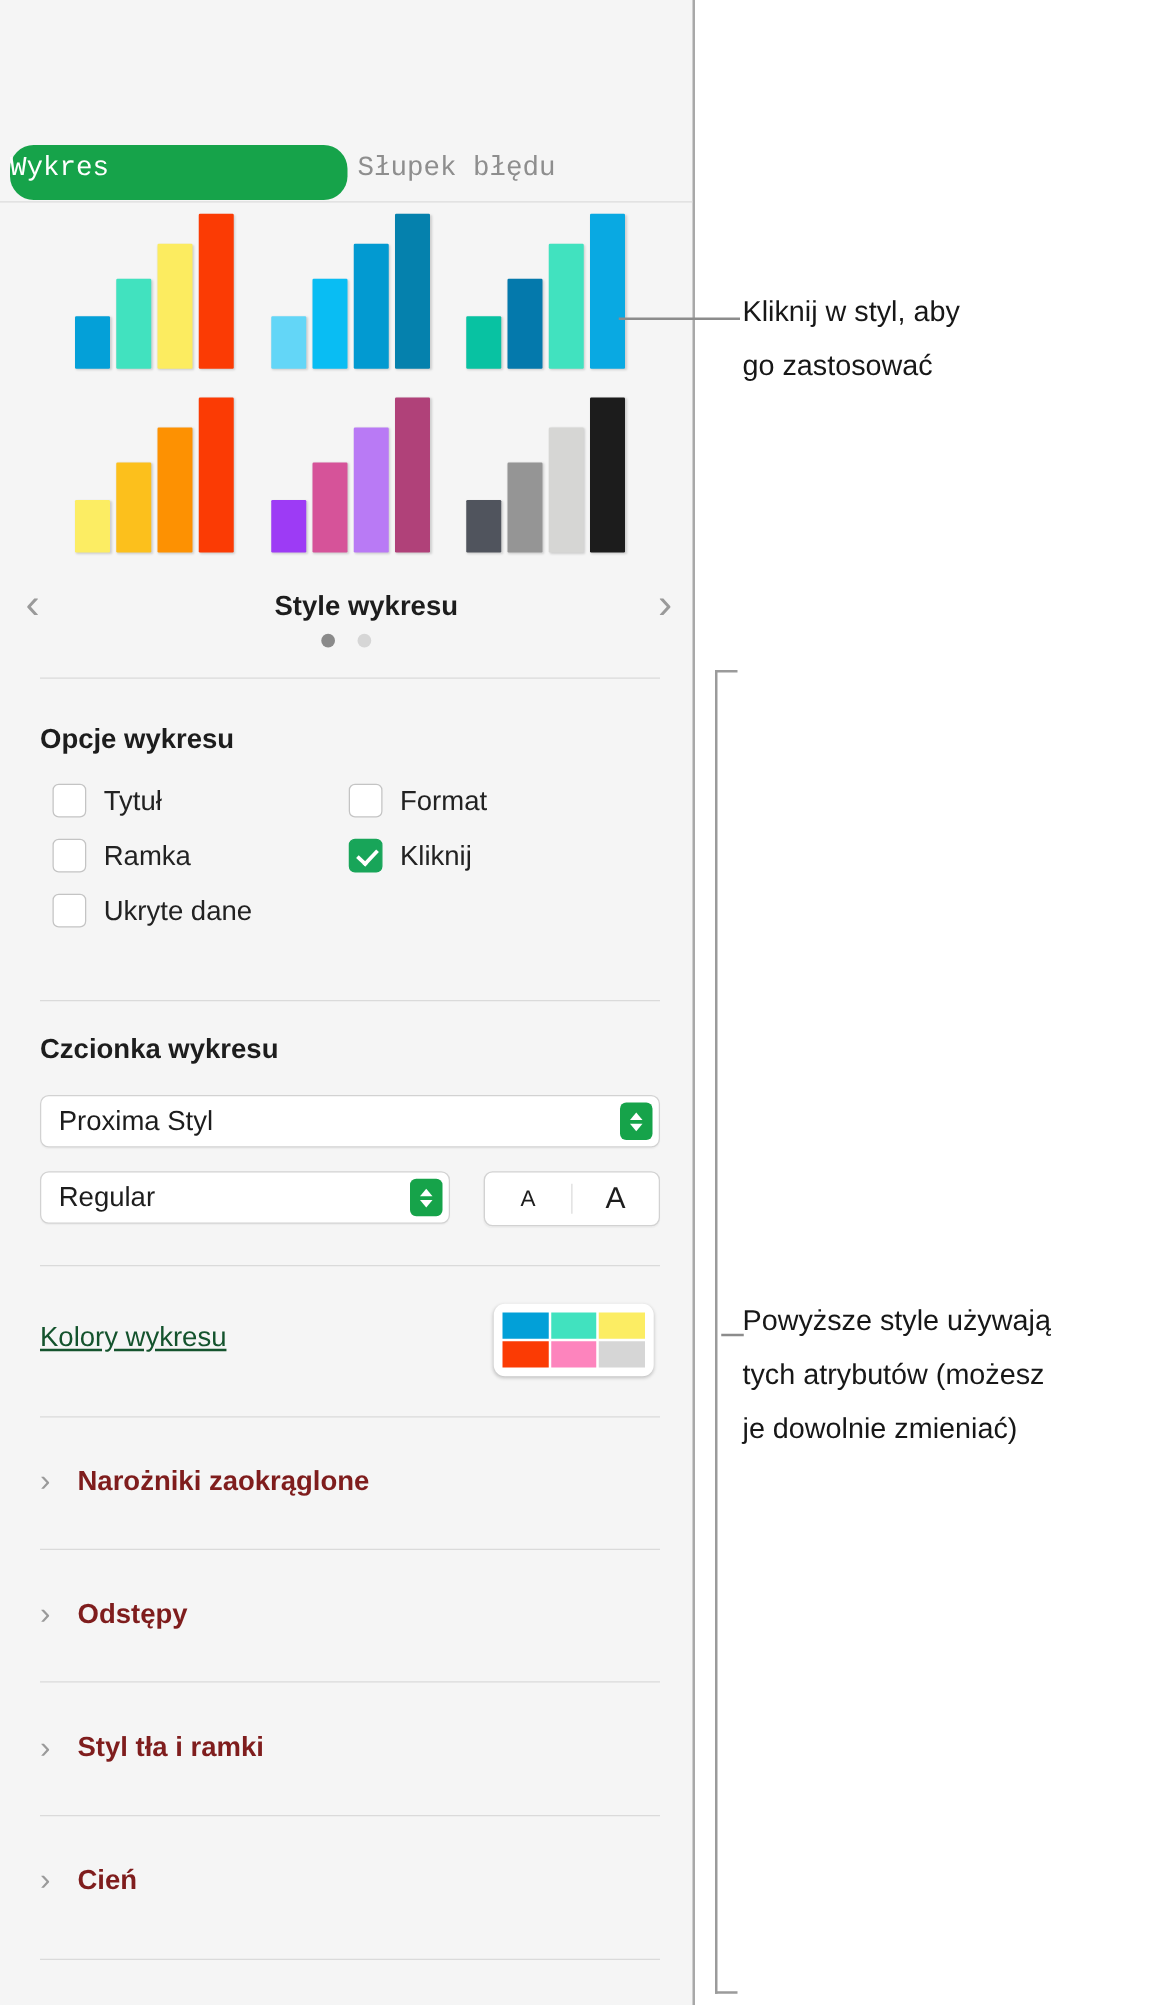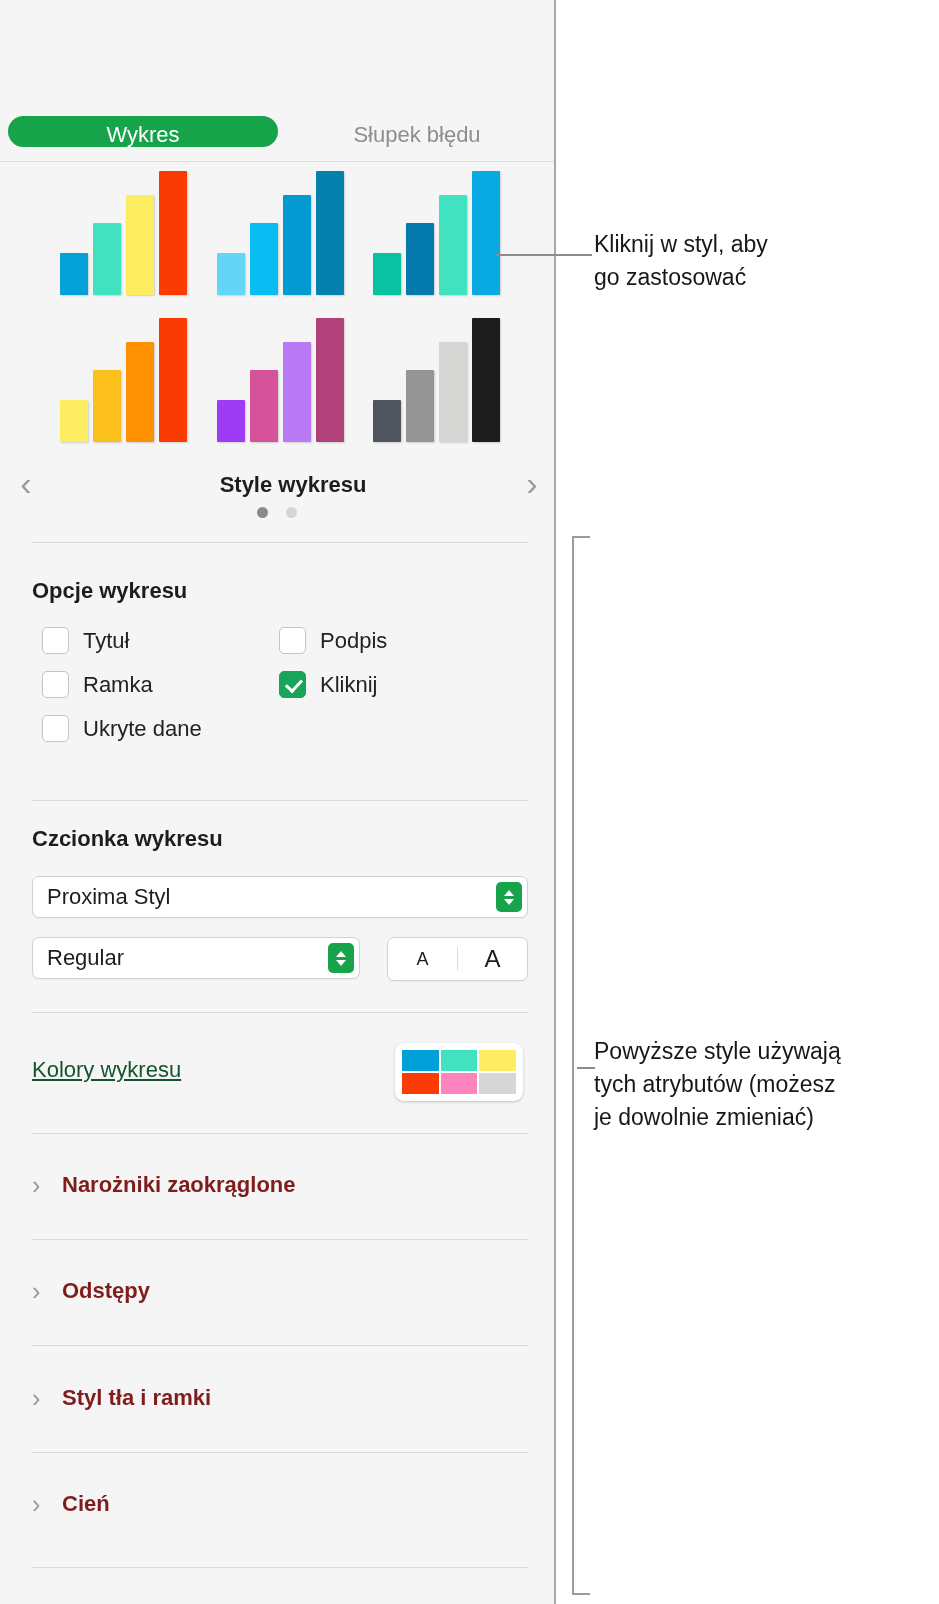--- a/index.html
+++ b/index.html
@@ -65,26 +65,27 @@
   #tabs {
     position: absolute;
     left: 0; top: 108px;
     width: 554px; height: 54px;
     border-bottom: 1px solid #dcdcdc;
     box-sizing: border-box;
   }
   .tab {
     position: absolute;
     top: 8px;
-    height: 31px;
+    height: 44px;
     line-height: 38px;
-    text-align: center;
+    text-align: left;
     font-size: 22px;
     border-radius: 19px;
     cursor: default;
+    font-family: Liberation Mono, monospace;
   }
   .tab.selected {
     background: #1db954;
     background: #16a34a;
     color: #ffffff;
   }
   .tab.unselected { color: #8e8e8e; }
   #tab-chart { left: 8px; width: 270px; }
   #tab-error { left: 286px; width: 262px; }
 
@@ -313,21 +314,21 @@
     font-size: 22px;
     font-weight: bold;
     color: #7f1d1d;
   }
 
   
   .anno-text {
     position: absolute;
     font-size: 23px;
     color: #171717;
-    line-height: 33px;
+    line-height: 43px;
     white-space: pre-line;
   }
   .leader {
     position: absolute;
     background: #8c8c8c;
   }
   .bracket {
     position: absolute;
     border: 2px solid #9b9b9b;
     border-right: none;
@@ -400,21 +401,21 @@
   <div class="sep" style="top:542px"></div>
 
   <div class="section-title" style="top:578px">Opcje wykresu</div>
 
   <div class="cb-row" style="left:42px; top:627px">
     <span class="cbox"></span>
     <span class="cb-label">Tytuł</span>
   </div>
   <div class="cb-row" style="left:279px; top:627px">
     <span class="cbox"></span>
-    <span class="cb-label">Podpis</span>
+    <span class="cb-label">Format</span>
   </div>
   <div class="cb-row" style="left:42px; top:671px">
     <span class="cbox"></span>
     <span class="cb-label">Ramka</span>
   </div>
   <div class="cb-row" style="left:279px; top:671px">
     <span class="cbox checked"></span>
     <span class="cb-label">Kliknij</span>
   </div>
   <div class="cb-row" style="left:42px; top:715px">

